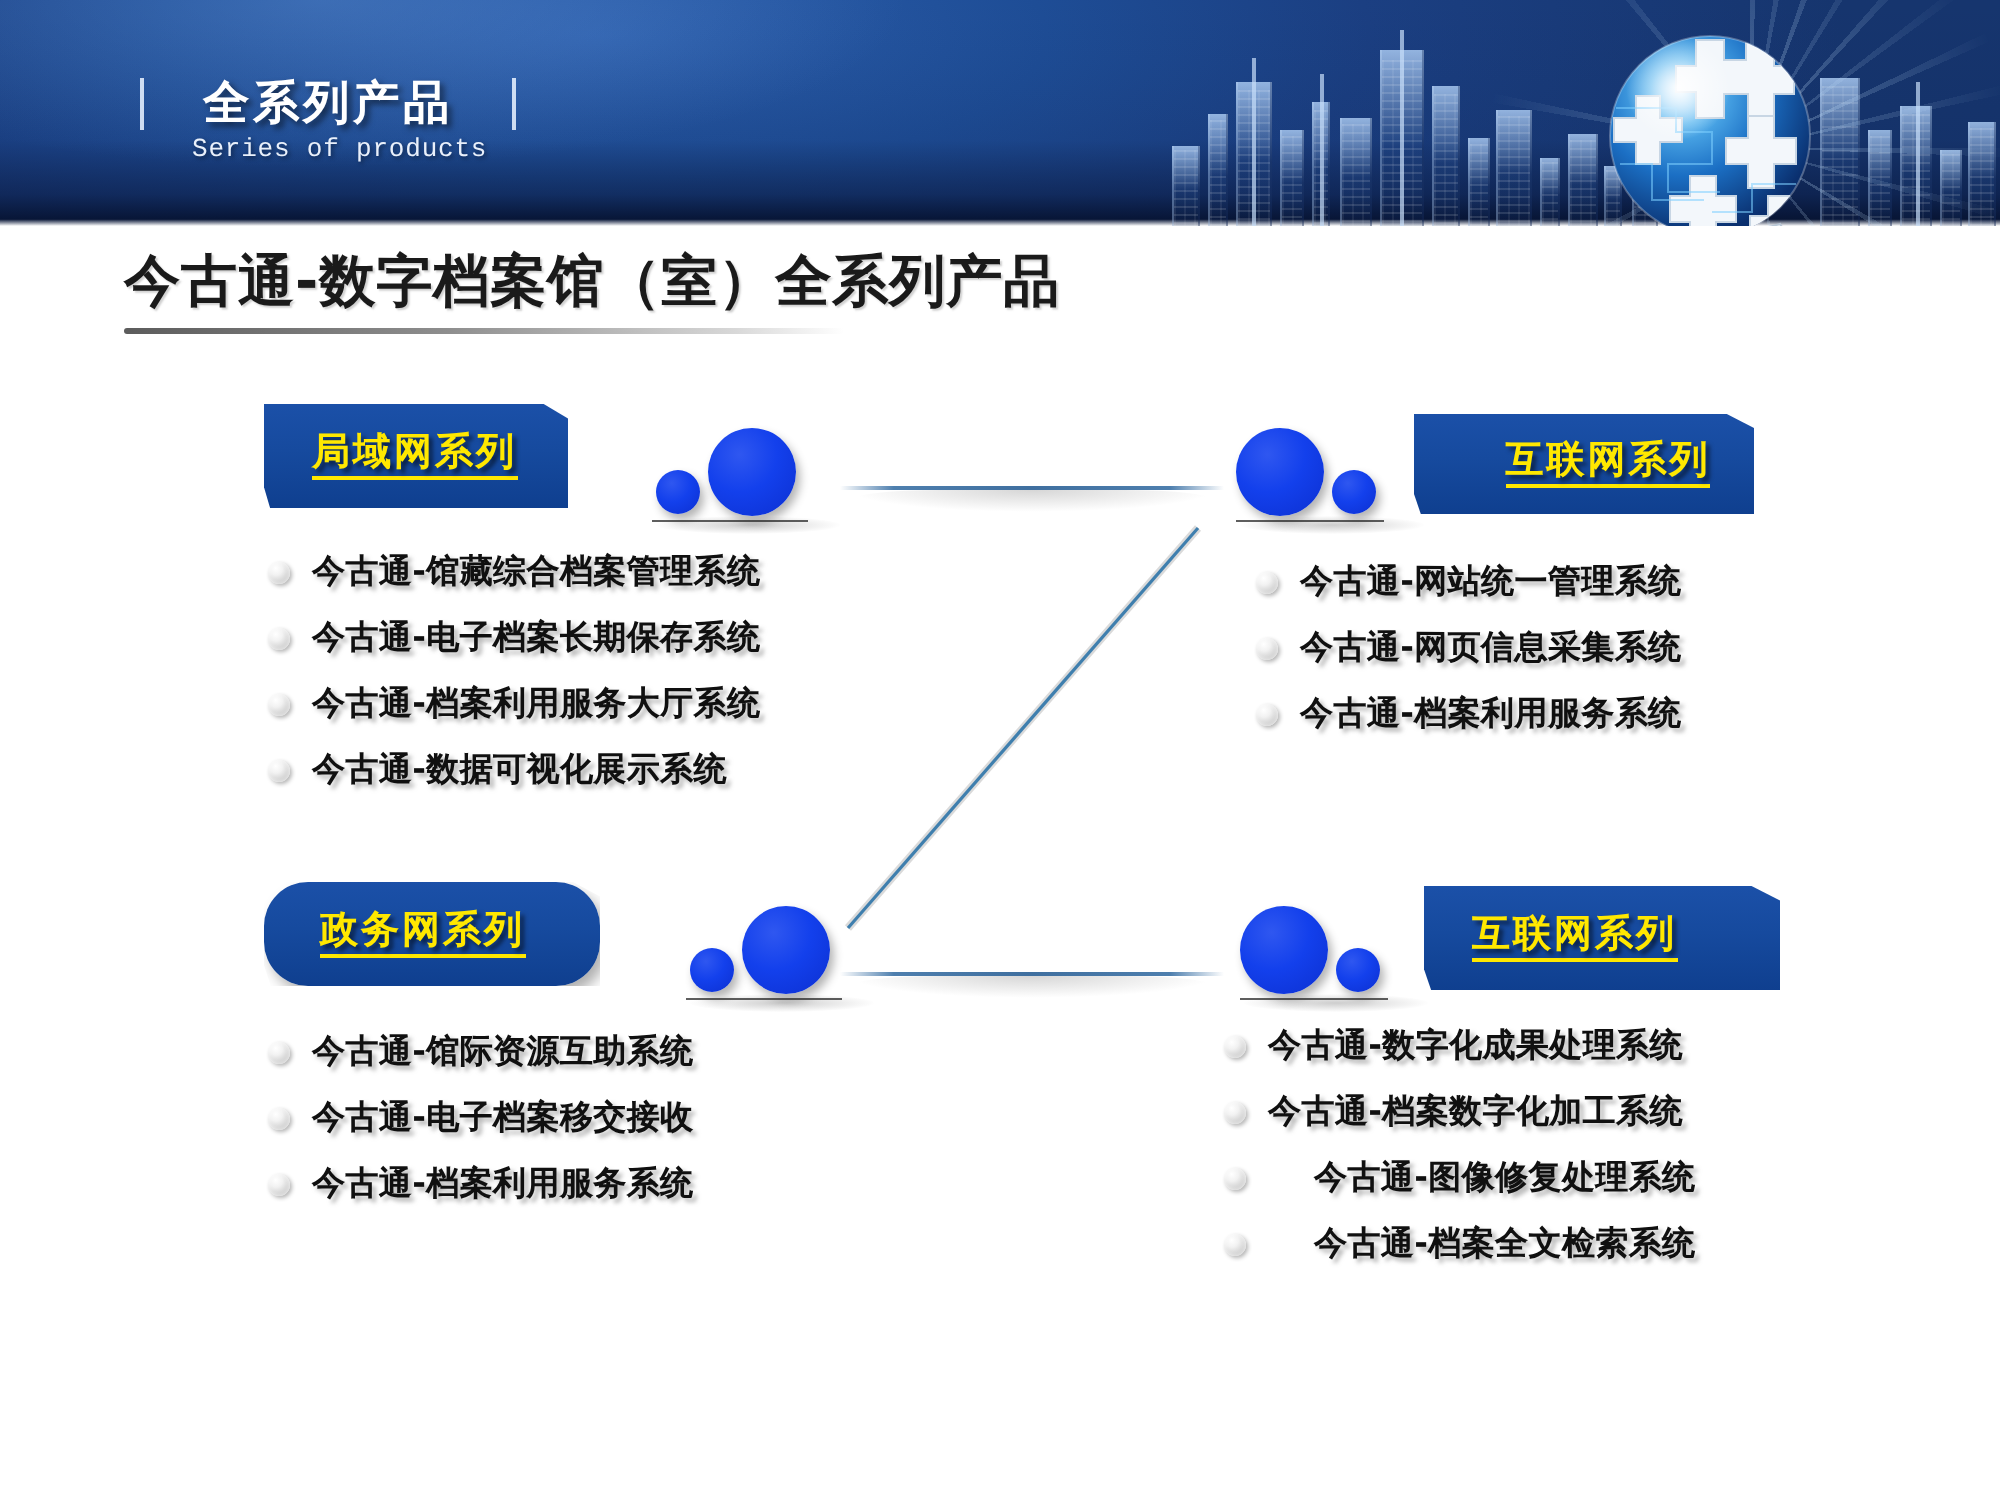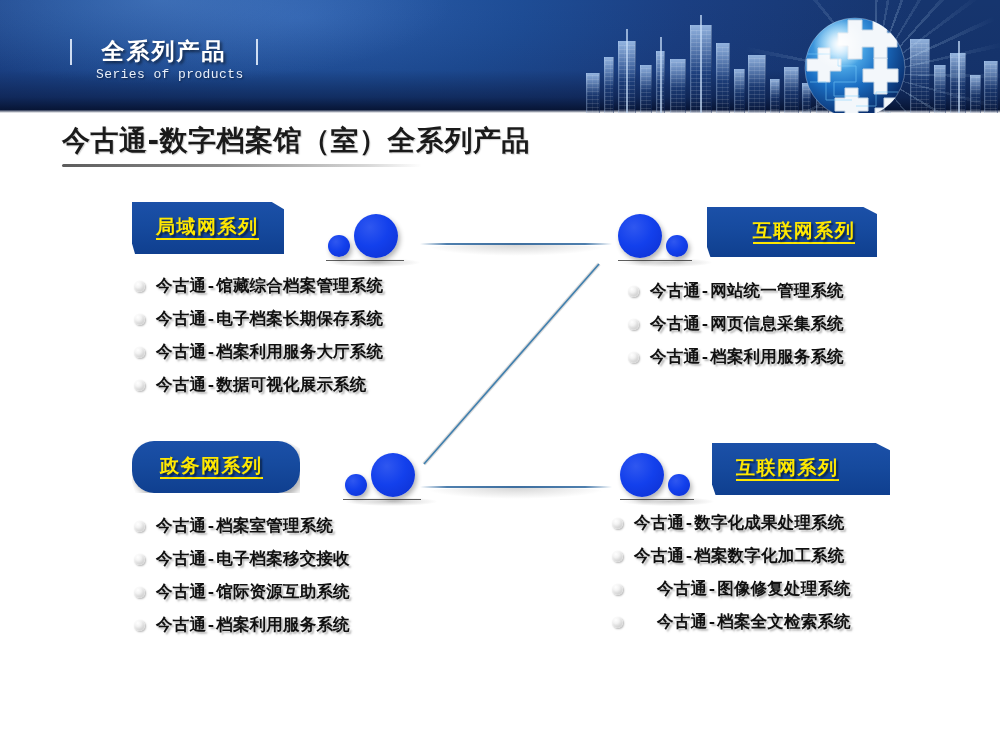--- a/index.html
+++ b/index.html
@@ -139,21 +139,21 @@
   }
   .cluster-base {
     position: absolute; height: 1px; background: rgba(40,40,40,0.75);
   }
   .cluster-shadow {
     position: absolute; height: 9px; border-radius: 50%;
     background: radial-gradient(ellipse at center, rgba(90,90,90,0.30), rgba(255,255,255,0) 72%);
   }
 
   
-  .plist { position: absolute; font-family: Liberation Mono, monospace; }
+  .plist { position: absolute; }
   .pitem {
     display: flex; align-items: center;
     margin-bottom: 11px;
     white-space: nowrap;
   }
   .bullet {
     flex: 0 0 auto;
     width: 11px; height: 11px; border-radius: 50%;
     margin-right: 11px;
     background: radial-gradient(circle at 35% 28%, #ffffff 0%, #f2f2f2 32%, #cfcfcf 70%, #a9a9a9 100%);
@@ -344,29 +344,25 @@
   <div class="cluster" style="left:343px; top:447px; width:102px; height:62px;">
     <div class="cluster-shadow" style="left:2px; top:50px; width:92px;"></div>
     <div class="dot" style="left:2px; top:27px; width:22px; height:22px;"></div>
     <div class="dot" style="left:28px; top:6px; width:44px; height:44px;"></div>
     <div class="cluster-base" style="left:0px; top:52px; width:78px;"></div>
   </div>
 
   <div class="plist" style="left:134px; top:515px;">
     <div class="pitem">
       <span class="bullet"></span>
-      <span class="pitem-text">今古通-档案室管理系统</span>
+      <span class="pitem-text">今古通-馆际资源互助系统</span>
     </div>
     <div class="pitem">
       <span class="bullet"></span>
       <span class="pitem-text">今古通-电子档案移交接收</span>
-    </div>
-    <div class="pitem">
-      <span class="bullet"></span>
-      <span class="pitem-text">今古通-馆际资源互助系统</span>
     </div>
     <div class="pitem">
       <span class="bullet"></span>
       <span class="pitem-text">今古通-档案利用服务系统</span>
     </div>
   </div>
 
   <div class="banner tail-right" style="left:712px; top:443px; width:178px; height:52px; padding-left:24px;">
     <span class="banner-label">互联网系列</span>
   </div>

